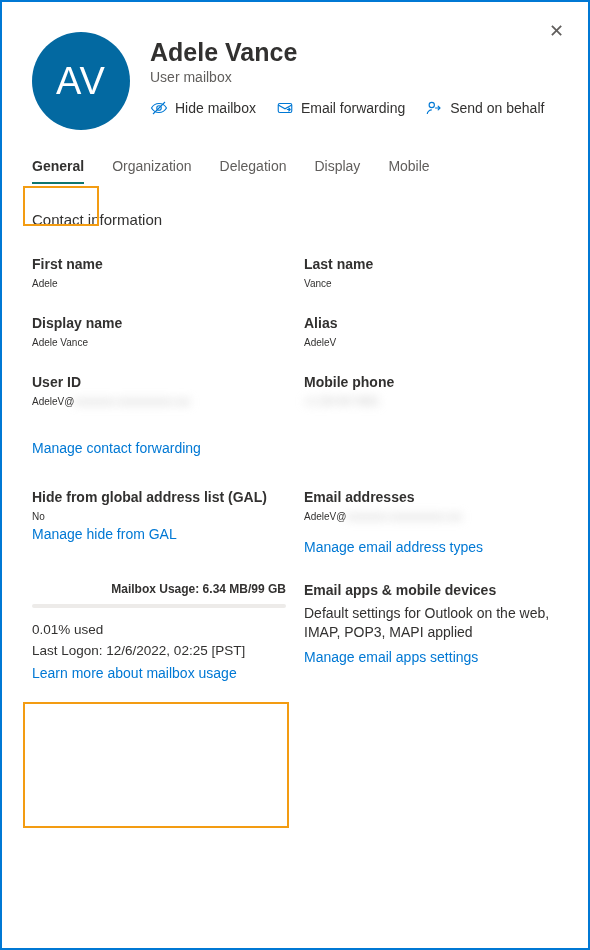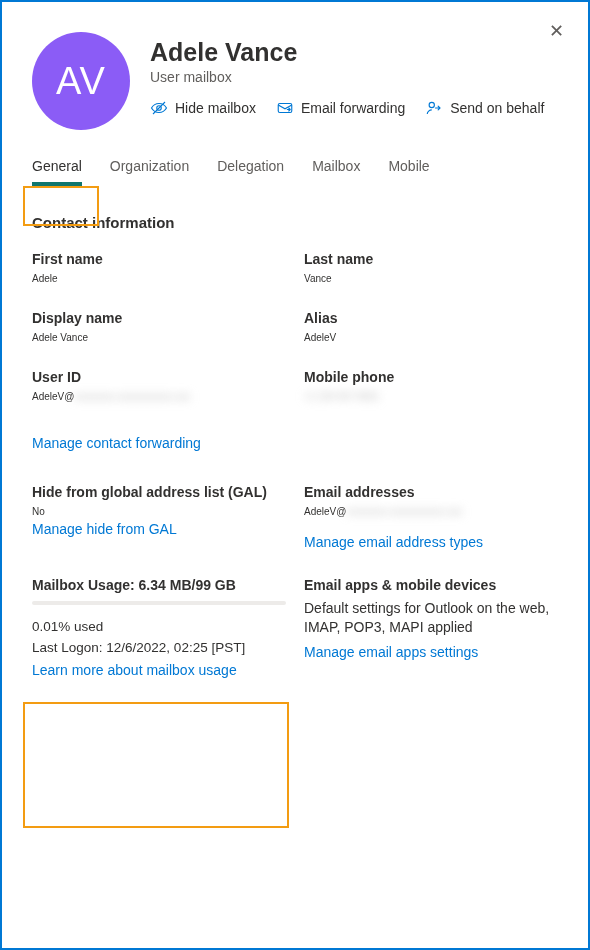--- a/index.html
+++ b/index.html
@@ -2,48 +2,48 @@
 <html><head>
 <meta charset="utf-8">
 <style>
   * { box-sizing: border-box; margin: 0; padding: 0; }
   html, body { width: 590px; height: 950px; font-family: "Segoe UI", Arial, sans-serif; color: #323130; background: #fff; }
   .panel { width: 590px; height: 950px; border: 2px solid #0078d4; position: relative; padding: 30px 30px 10px 30px; }
   .close { position: absolute; top: 20px; right: 24px; font-size: 18px; color: #605e5c; cursor: pointer; line-height: 1; }
 
   
   .header { display: flex; gap: 20px; align-items: flex-start; margin-bottom: 28px; }
-  .avatar { width: 98px; height: 98px; border-radius: 50%; background: #8b5cf6; color: #fff; display: flex; align-items: center; justify-content: center; font-size: 38px; letter-spacing: 1px; flex: 0 0 auto; }
+  .avatar { width: 98px; height: 98px; border-radius: 50%; background: #0369a1; color: #fff; display: flex; align-items: center; justify-content: center; font-size: 38px; letter-spacing: 1px; flex: 0 0 auto; }
   .head-text { flex: 1; padding-top: 6px; }
   .display-name { font-size: 25px; font-weight: 600; margin-bottom: 2px; }
   .subtitle { font-size: 14px; color: #605e5c; margin-bottom: 14px; }
   .actions { display: flex; gap: 20px; flex-wrap: wrap; }
   .action { display: inline-flex; align-items: center; gap: 7px; font-size: 14px; color: #323130; cursor: pointer; }
   .action svg { width: 18px; height: 18px; fill: none; stroke: #0078d4; stroke-width: 1.5; }
 
   
   .tabs { display: flex; gap: 28px; border-bottom: 1px solid transparent; margin-bottom: 26px; position: relative; }
   .tab { font-size: 14px; color: #605e5c; cursor: pointer; padding-bottom: 8px; }
-  .tab.active { color: #323130; border-bottom: 5px solid #0f766e; }
+  .tab.active { color: #323130; border-bottom: 2px solid #0f766e; font-weight: bold; }
   .hl-tabs { position: absolute; top: 184px; left: 21px; width: 76px; height: 40px; border: 2px solid #f39c12; pointer-events: none; }
 
   
-  .section-title { font-size: 15px; font-weight: 700; margin-bottom: 20px; }
+  .section-title { font-size: 15px; font-weight: 400; margin-bottom: 28px; }
   .grid { display: grid; grid-template-columns: 262px 1fr; column-gap: 10px; row-gap: 26px; }
   .field-label { font-size: 14px; font-weight: 600; margin-bottom: 6px; }
   .field-value { font-size: 10px; color: #323130; }
   .blur { filter: blur(5px); color: #bbb; user-select: none; }
   .link { font-size: 14px; color: #0078d4; cursor: pointer; display: inline-block; }
 
   .sp { height: 16px; }
 
   .gal-block .link { margin-top: 4px; }
 
   .usage-box { padding-right: 8px; }
-  .usage-title { font-size: 14px; font-weight: 600; margin-bottom: 8px; }
+  .usage-title { font-size: 12px; font-weight: 600; margin-bottom: 8px; text-align: right; }
   .usage-bar { height: 4px; background: #edebe9; border-radius: 2px; margin-bottom: 14px; }
   .usage-line { font-size: 13.5px; color: #323130; margin-bottom: 6px; }
 
   .apps-desc { font-size: 14px; color: #323130; margin-bottom: 6px; line-height: 1.35; }
 
   .hl-usage { position: absolute; top: 700px; left: 21px; width: 266px; height: 126px; border: 2px solid #f39c12; pointer-events: none; }
 </style>
 </head>
 <body>
 
@@ -81,21 +81,21 @@
           <span>Send on behalf</span>
         </span>
       </div>
     </div>
   </div>
 
   <div class="tabs">
     <div class="tab active">General</div>
     <div class="tab">Organization</div>
     <div class="tab">Delegation</div>
-    <div class="tab">Mailbox</div>
+    <div class="tab">Display</div>
     <div class="tab">Mobile</div>
   </div>
 
   <div class="section-title">Contact information</div>
 
   <div class="grid">
     <div>
       <div class="field-label">First name</div>
       <div class="field-value">Adele</div>
     </div>

